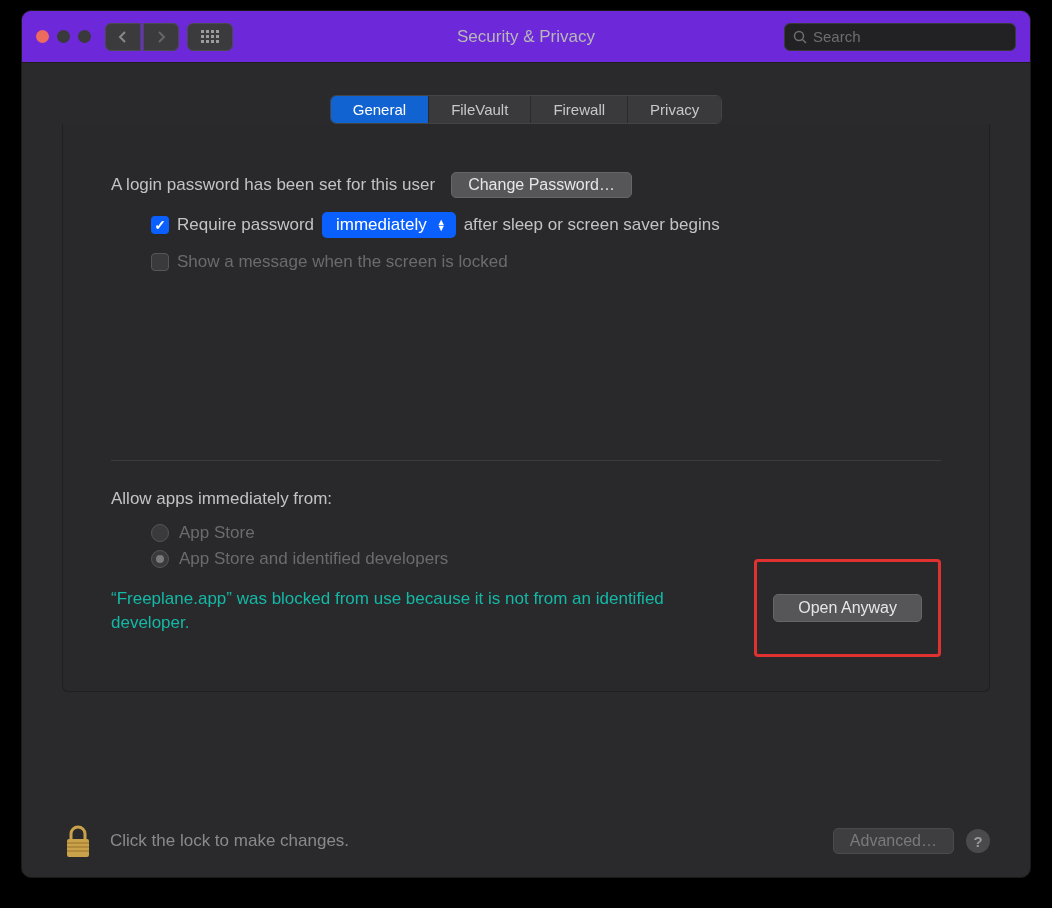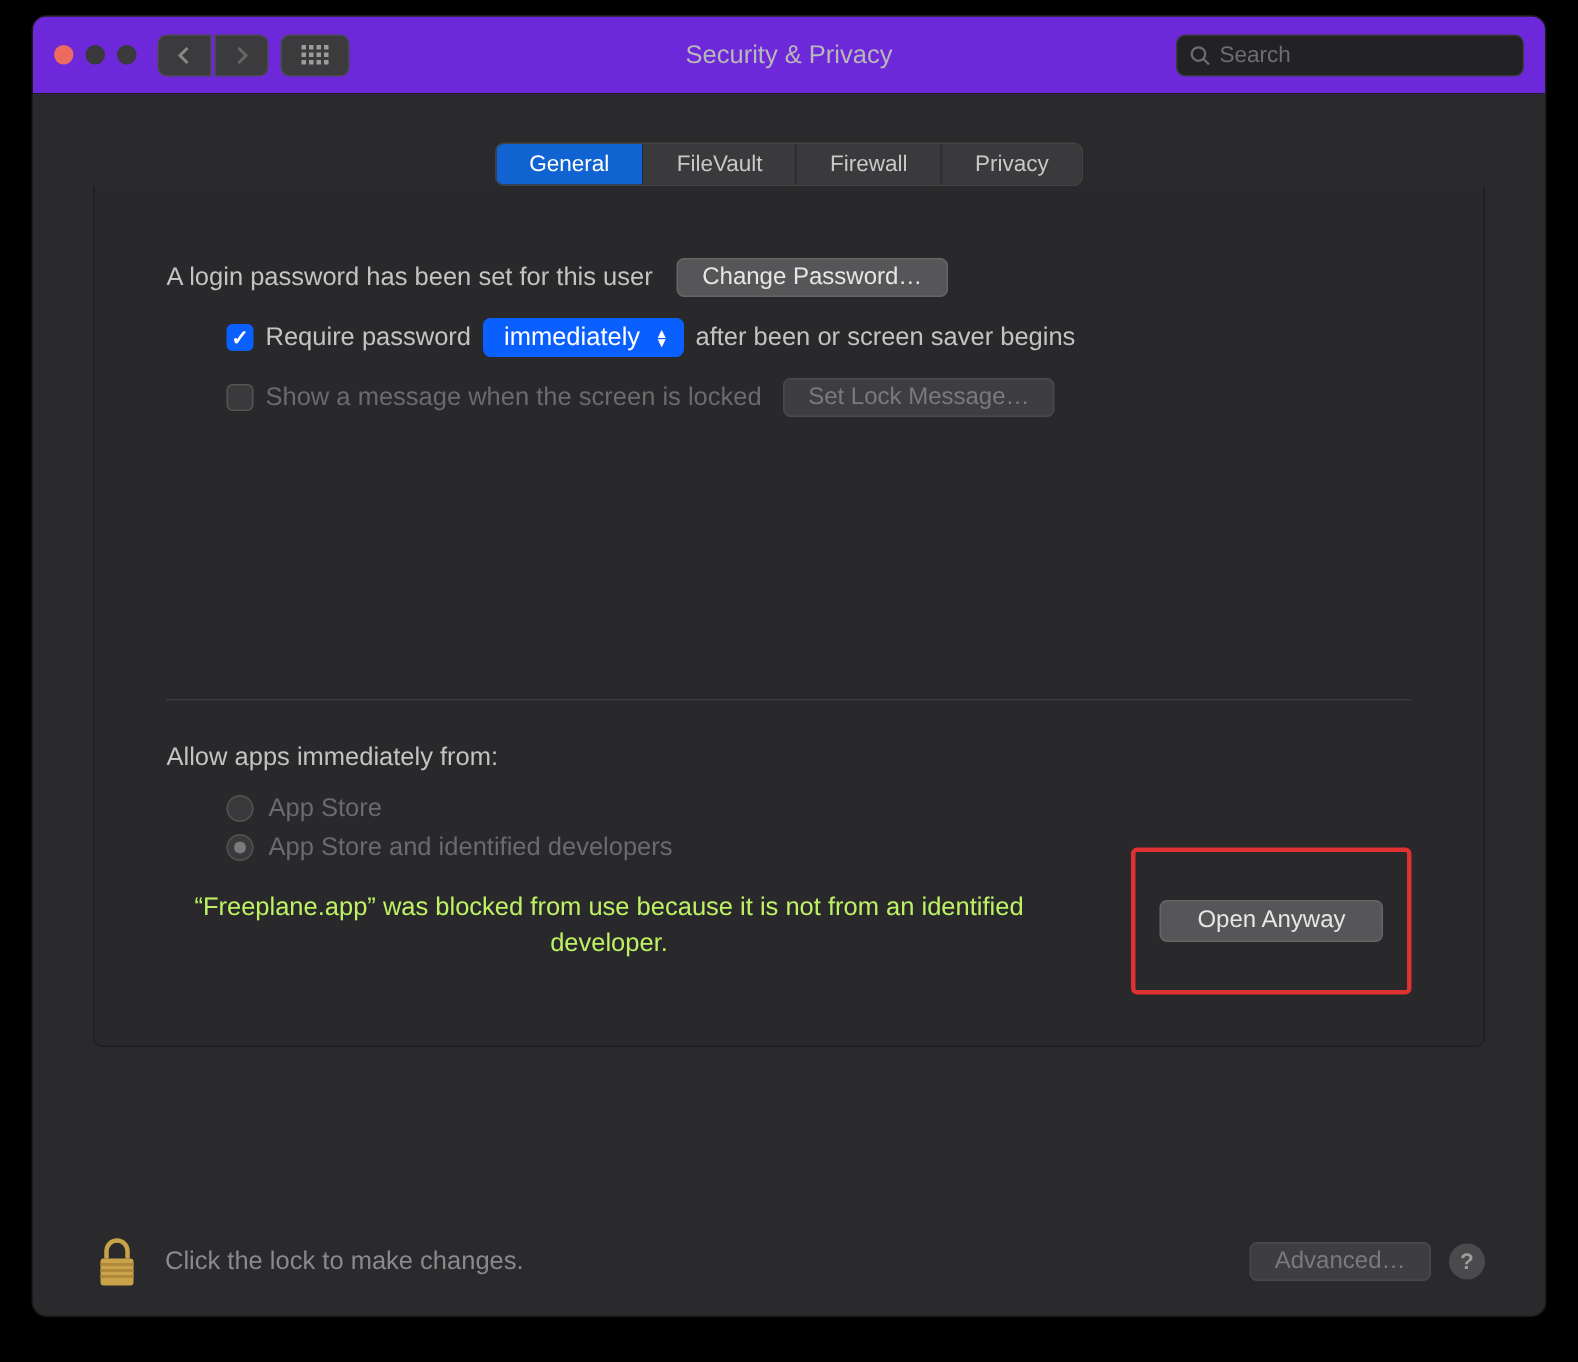--- a/index.html
+++ b/index.html
@@ -149,21 +149,21 @@
   .radio {
     width: 18px; height: 18px; border-radius: 50%;
     border: 1px solid #555; background: #3a3a3c;
     margin-right: 10px; display: inline-flex; align-items: center; justify-content: center;
   }
   .radio.selected::after { content:""; width:8px; height:8px; border-radius:50%; background:#7a7a7c; }
   .blocked-row {
     display: flex; align-items: flex-start; justify-content: space-between;
     margin-top: 18px;
   }
-  .blocked-text { color: #bef264; font-size: 17px; max-width: 590px; line-height: 1.4; text-align: center; }
+  .blocked-text { color: #14b8a6; font-size: 17px; max-width: 590px; line-height: 1.4; }
   .open-anyway-wrap {
     border: 3px solid #e03131;
     border-radius: 4px;
     padding: 32px 16px;
     display: flex; align-items: center; justify-content: center;
     margin-top: -28px;
   }
   .footer {
     position: absolute;
     bottom: 18px; left: 40px; right: 40px;
@@ -252,28 +252,27 @@
     <div class="row indent1">
       <span class="checkbox checked"></span>
       <span class="label">Require password</span>
       <span class="select">
         <span>immediately</span>
         <span class="arrows">
             <span>▲</span>
             <span>▼</span>
           </span>
       </span>
-      <span class="label">after been or screen saver begins</span>
+      <span class="label">after sleep or screen saver begins</span>
     </div>
 
     <div class="row indent1">
       <span class="checkbox unchecked"></span>
       <span class="label dim">Show a message when the screen is locked</span>
       <span style="width:14px"></span>
-      <button class="btn dim">Set Lock Message…</button>
     </div>
 
     <div style="height:140px"></div>
     <div class="divider"></div>
 
     <div class="row">
       <span class="label">Allow apps immediately from:</span>
     </div>
 
     <div class="row indent2" style="margin-bottom:6px">

